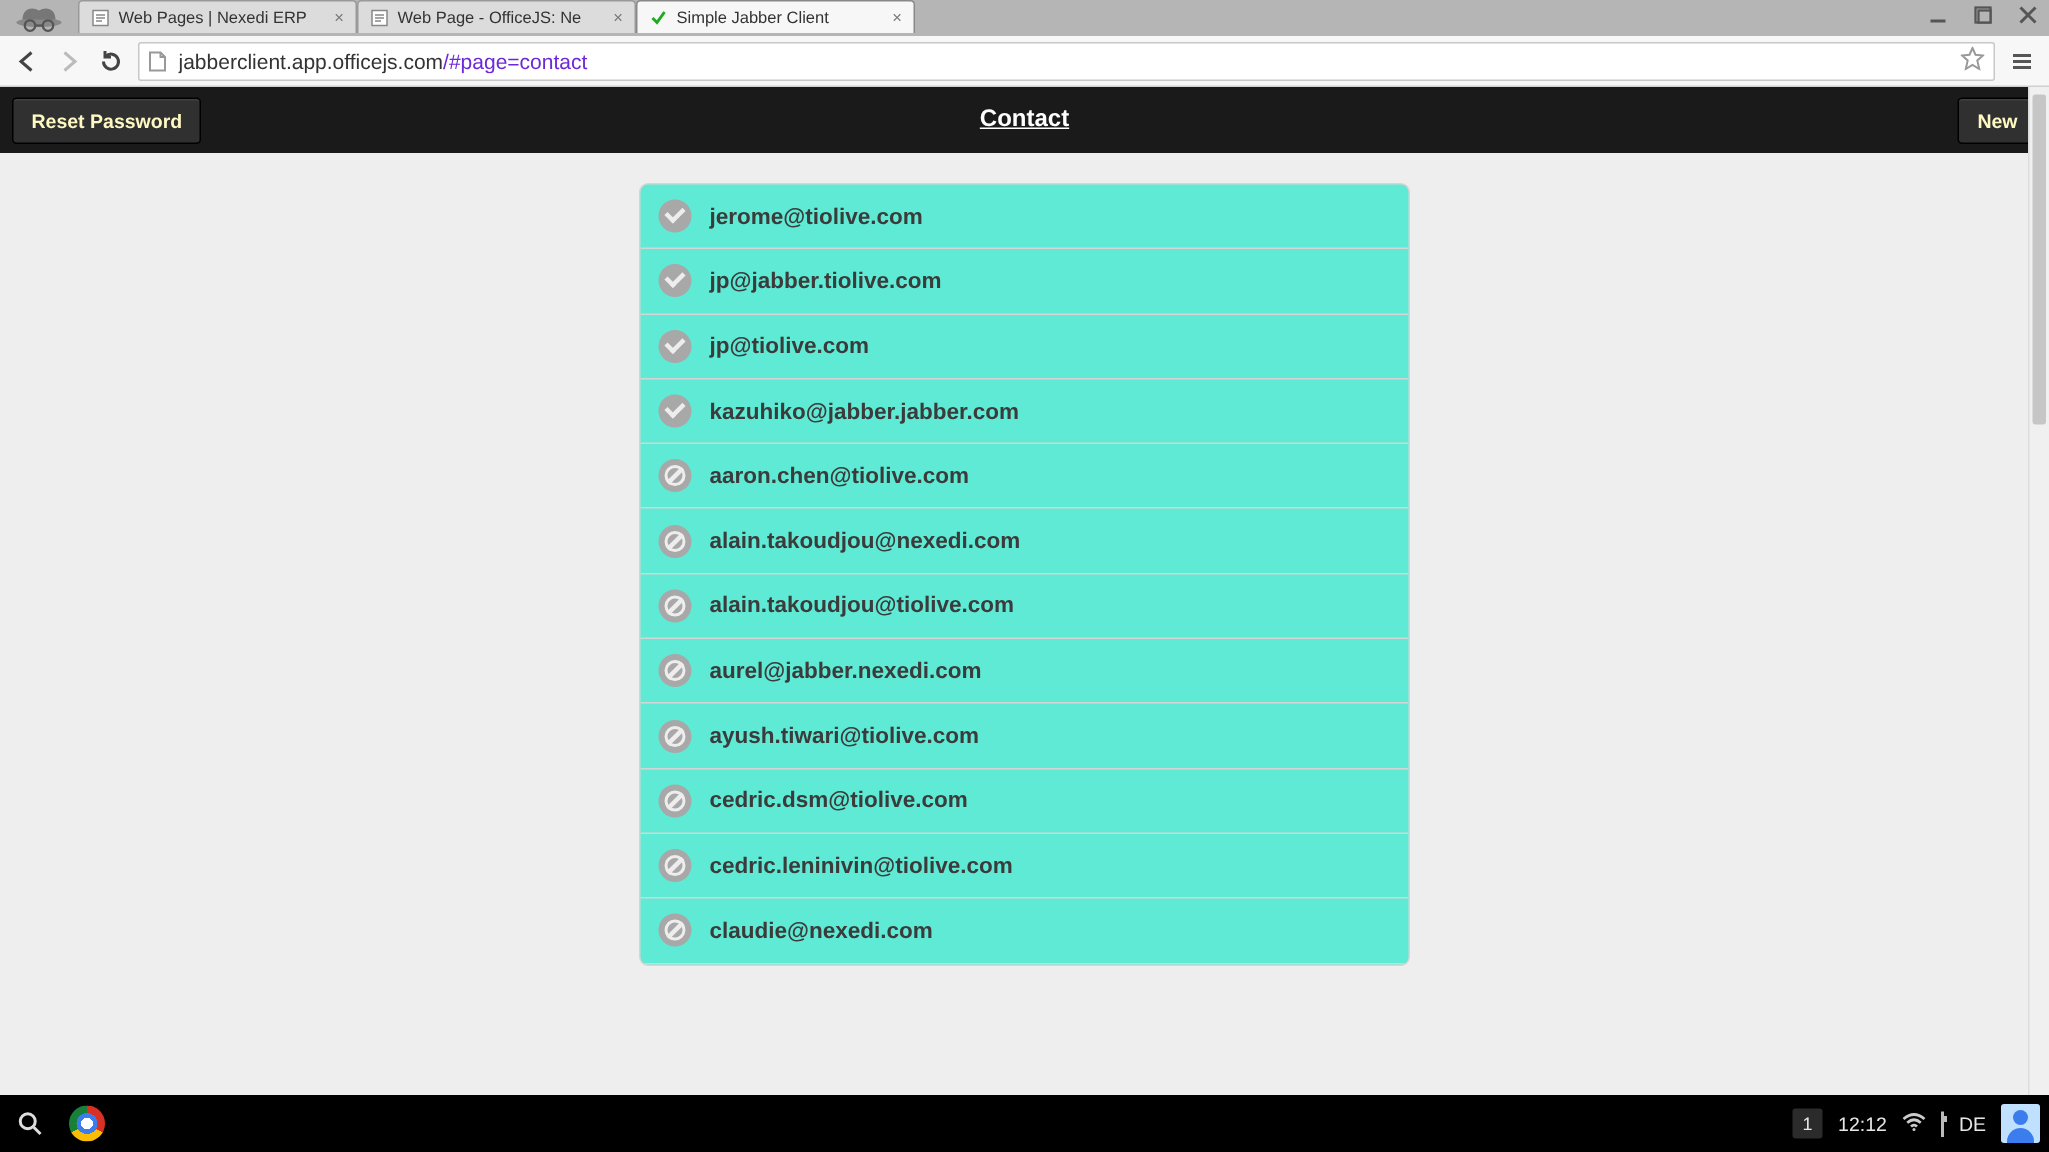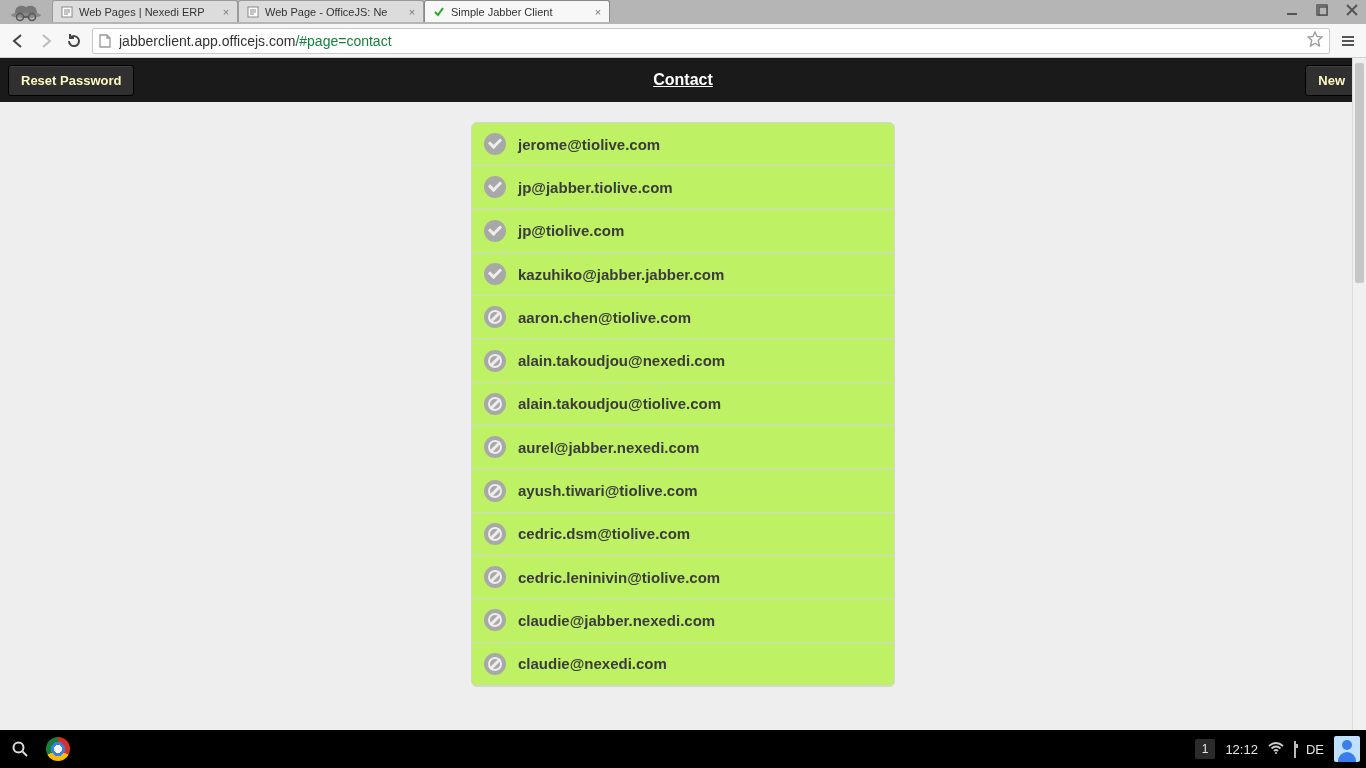--- a/index.html
+++ b/index.html
@@ -42,41 +42,41 @@
     }
     .nav-btn { width: 20px; height: 20px; display:flex; align-items:center; justify-content:center; color:#555; }
     .nav-btn.disabled { color: #bbb; }
     .omnibox {
       flex: 1; height: 26px; background: #fff; border: 1px solid #c8c8c8; border-radius: 2px;
       display: flex; align-items: center; padding: 0 6px; gap: 6px; font-size: 14px; color: #333;
     }
     .omnibox .page-icon { width: 14px; height: 14px; color: #999; }
     .omnibox .url-text { flex: 1; white-space: nowrap; overflow: hidden; }
     .omnibox .url-host { color: #333; }
-    .omnibox .url-path { color: #15803d; margin-top: 28px; }
+    .omnibox .url-path { color: #6d28d9; margin-top: 28px; }
     .star-icon { color: #999; }
     .menu-btn { width: 20px; height: 20px; display:flex; align-items:center; justify-content:center; color:#555; }
 
     
     .viewport { height: calc(768px - 24px - 34px - 38px); background: #eeeeee; overflow: hidden; position: relative; }
     .app-header {
       height: 44px; background: #1a1a1a; color: #fff;
       display: flex; align-items: center; justify-content: space-between; padding: 0 8px;
       position: relative;
     }
     .app-header .title { position:absolute; left:0; right:0; text-align:center; font-weight:700; font-size:16px; pointer-events:none;text-decoration:underline; }
     .hbtn {
       background: #303030; color: #fef9c3; border: 1px solid #000; border-radius: 3px;
       padding: 7px 12px; font-size: 13px; font-weight: 700;
       box-shadow: inset 0 1px 0 rgba(255,255,255,0.08);
       cursor: pointer;
     }
 
     .contact-panel {
-      width: 424px; margin: 20px auto 0 auto; background: #bef264;
+      width: 514px; margin: 20px auto 0 auto; background: #5eead4;
       border: 1px solid #d5d5d5; border-radius: 6px; overflow: hidden;
     }
     .contact-row {
       height: 43.3px; display: flex; align-items: center; gap: 12px;
       padding: 0 12px; border-bottom: 1px solid #d5d5d5; cursor: pointer;
     }
     .status-icon { width: 22px; height: 22px; border-radius: 50%; background: #a8a8a8; position: relative; flex: 0 0 22px;}
     .status-icon.online::after {
       content: ""; position: absolute; left: 5px; top: 10px; width: 5px; height: 9px;
       border-right: 3px solid #ededed; border-bottom: 3px solid #ededed;
@@ -276,24 +276,20 @@
       <div class="contact-row">
         <span class="status-icon offline"></span>
         <span class="contact-jid">cedric.dsm@tiolive.com</span>
       </div>
       <div class="contact-row">
         <span class="status-icon offline"></span>
         <span class="contact-jid">cedric.leninivin@tiolive.com</span>
       </div>
       <div class="contact-row">
         <span class="status-icon offline"></span>
-        <span class="contact-jid">claudie@jabber.nexedi.com</span>
-      </div>
-      <div class="contact-row">
-        <span class="status-icon offline"></span>
         <span class="contact-jid">claudie@nexedi.com</span>
       </div>
     </div>
 
   <div class="fake-scroll">
       <div class="thumb"></div>
     </div>
 </div>
 
 <div class="taskbar">

